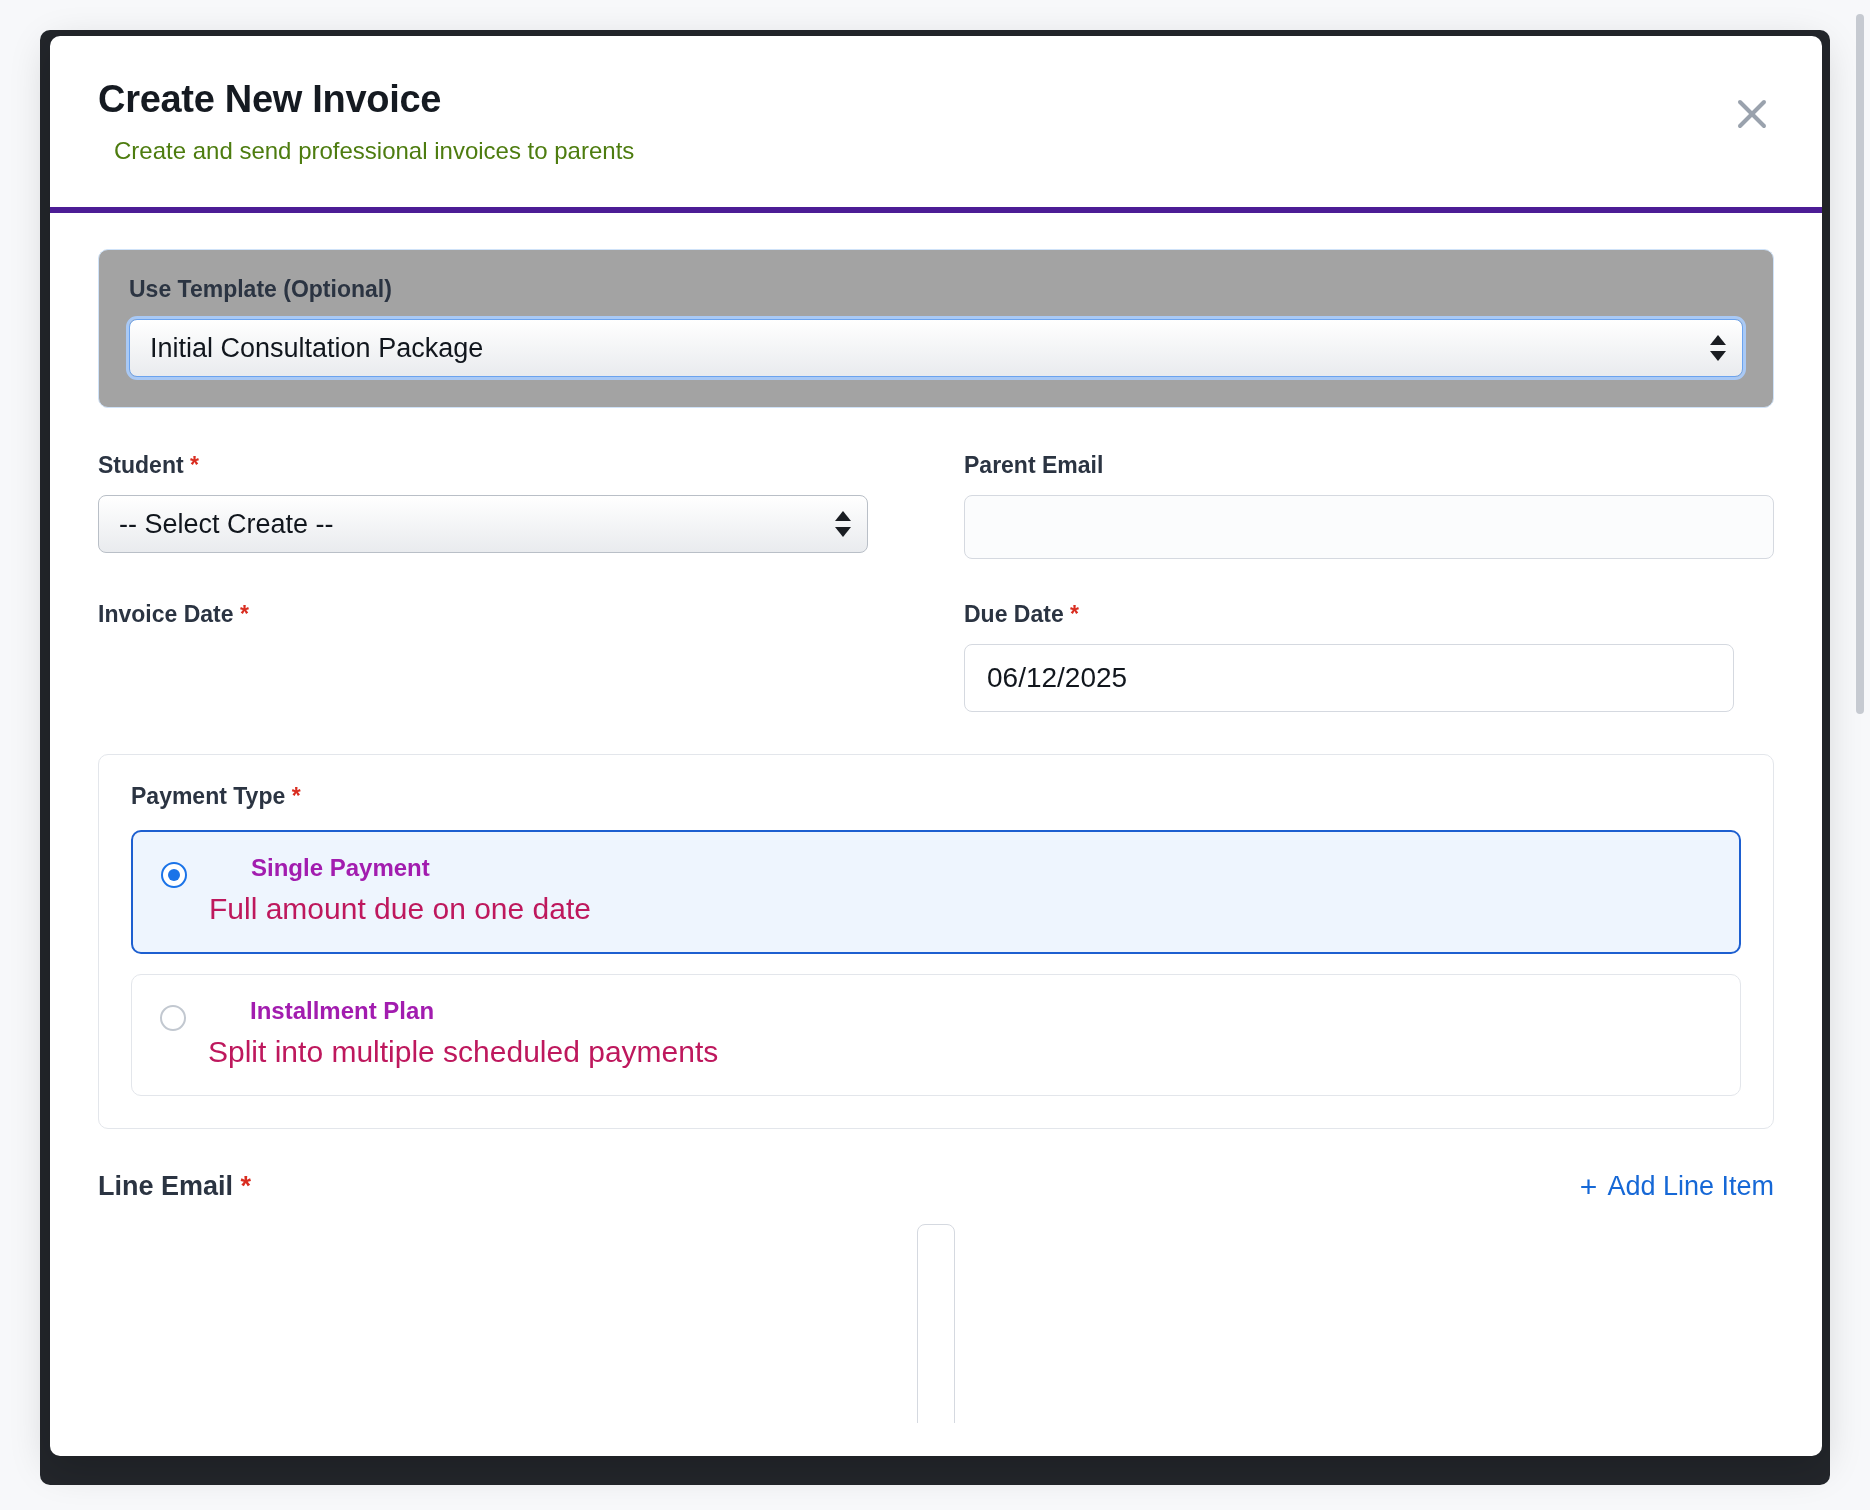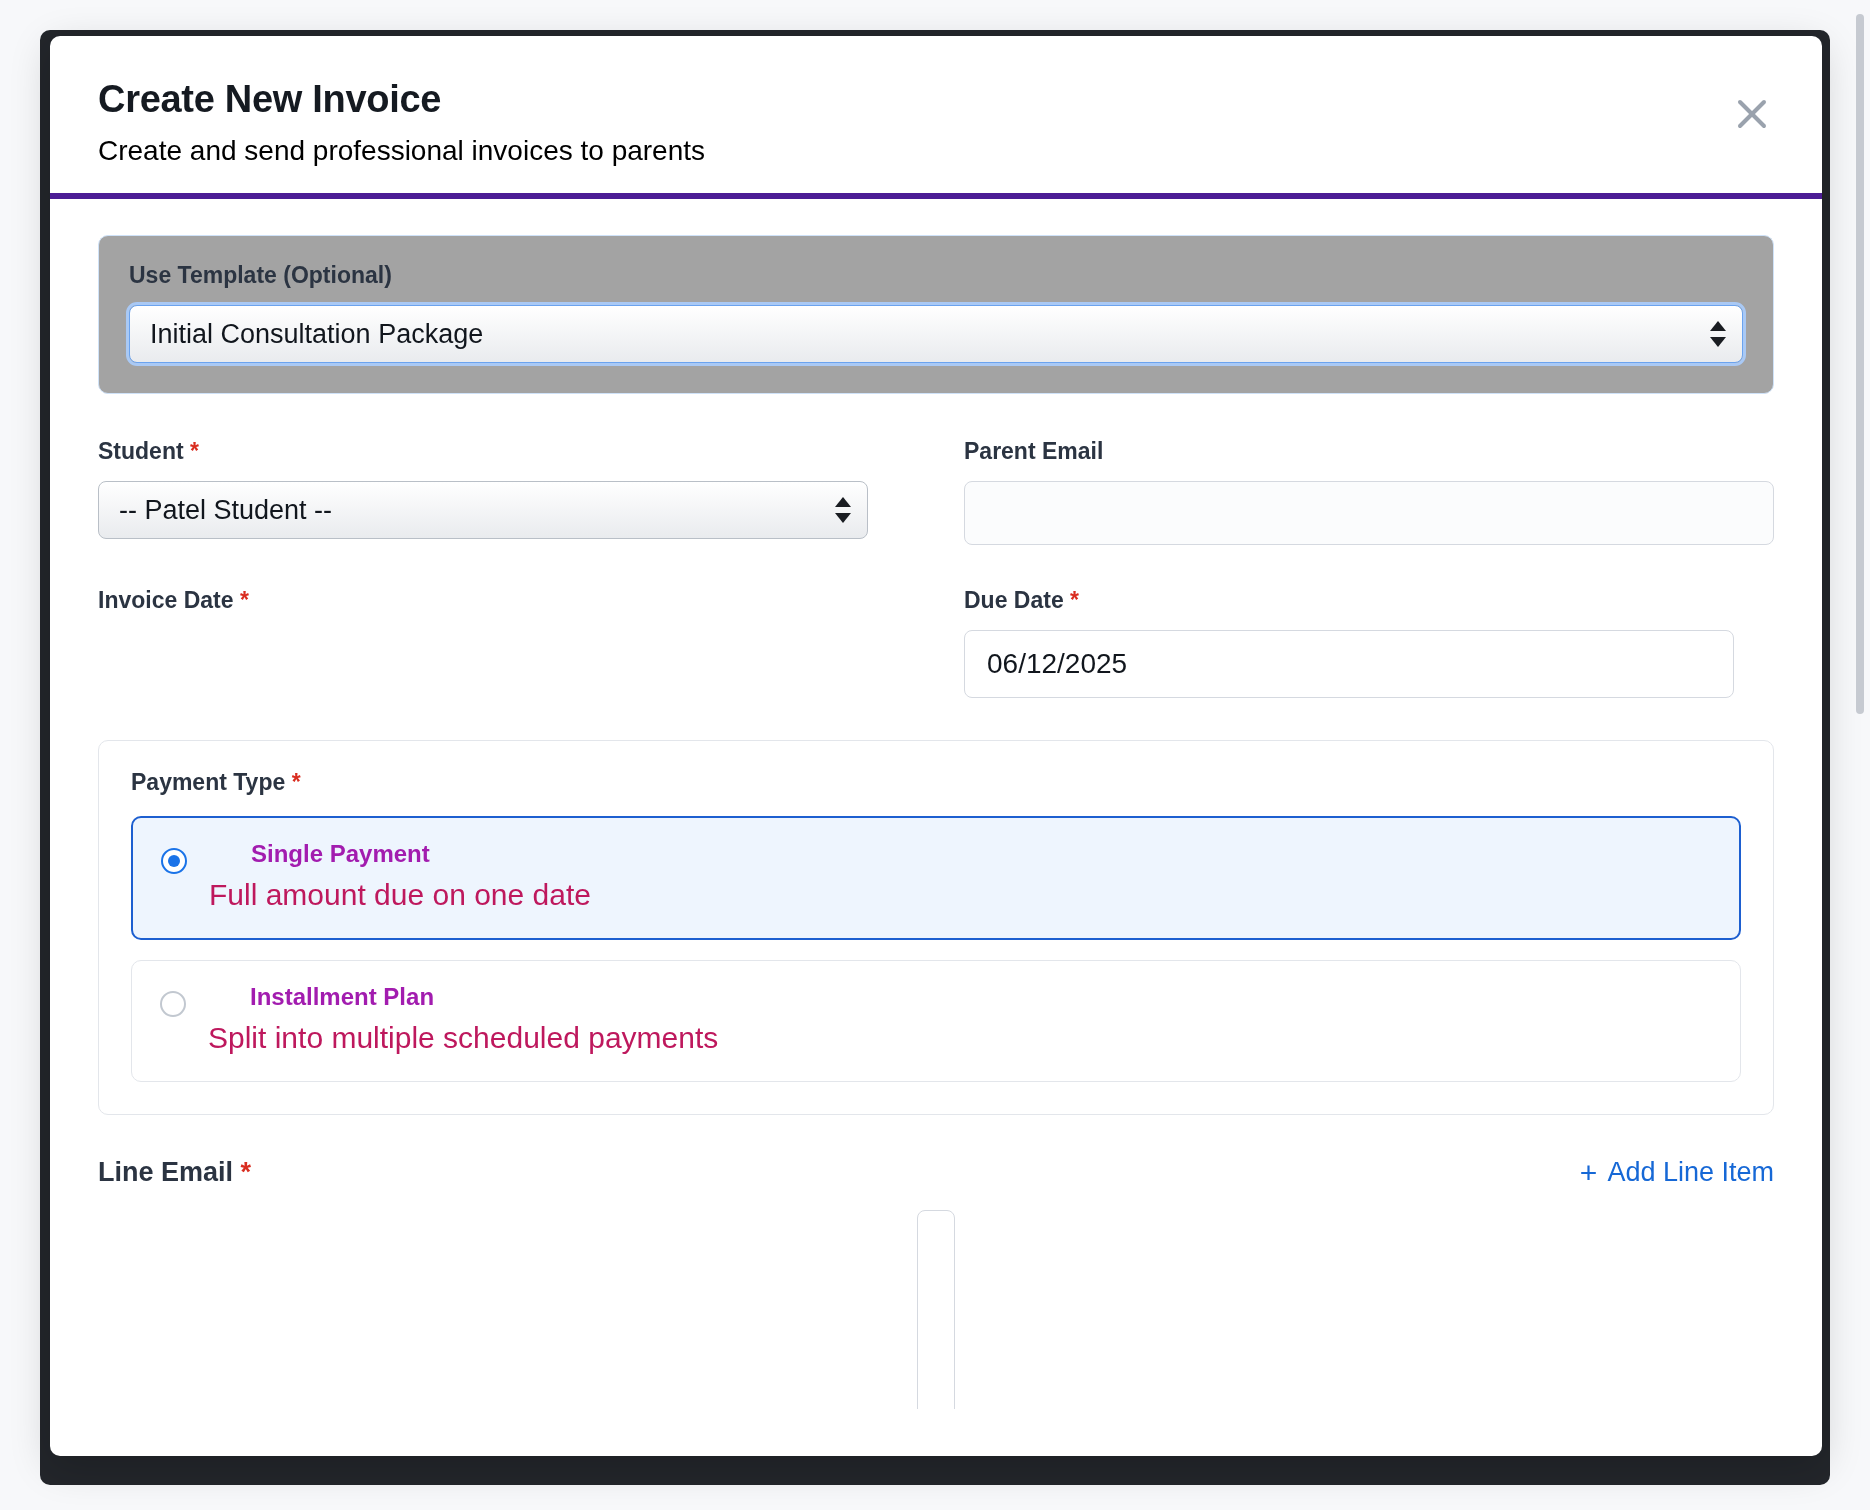--- a/index.html
+++ b/index.html
@@ -74,23 +74,23 @@
     border-bottom: 6px solid #4c1d95;
   }
   .modal-title {
     font-size: 38px;
     font-weight: bold;
     color: #151a21;
     margin: 0 0 14px 0;
     letter-spacing: -0.3px;
   }
   .modal-subtitle {
-    font-size: 28px;
-    color: #000000;
-    margin: 0;
+    font-size: 24px;
+    color: #4d7c0f;
+    margin: 16px;
   }
   .close-btn {
     position: absolute;
     right: 48px;
     top: 56px;
     width: 44px;
     height: 44px;
     cursor: pointer;
     color: #9aa2ad;
   }
@@ -386,21 +386,21 @@
         </div>
       </div>
 
       <div class="grid2">
         <div class="col">
           <span class="field-label">
             <span>Student</span>
             <span class="req">*</span>
           </span>
           <div class="select-ctl select-small">
-            <span>-- Patel Student --</span>
+            <span>-- Select Create --</span>
             <span class="select-arrows">
               <svg width="16" height="11" viewBox="0 0 16 11">
                   <polygon points="8,0 16,10 0,10" fill="currentColor"></polygon>
                 </svg>
               <svg width="16" height="11" viewBox="0 0 16 11">
                   <polygon points="8,11 0,1 16,1" fill="currentColor"></polygon>
                 </svg>
             </span>
           </div>
         </div>

